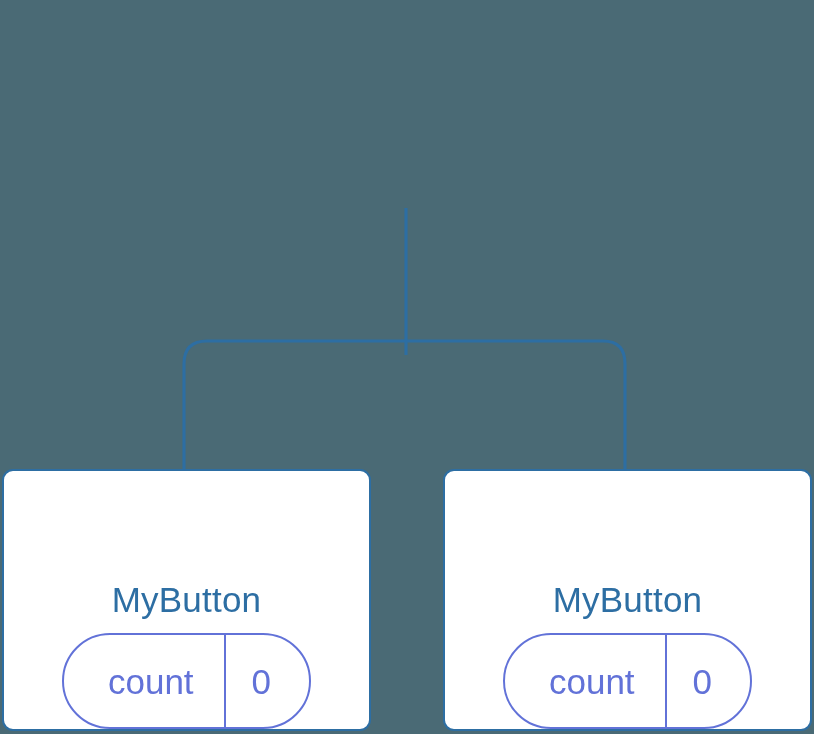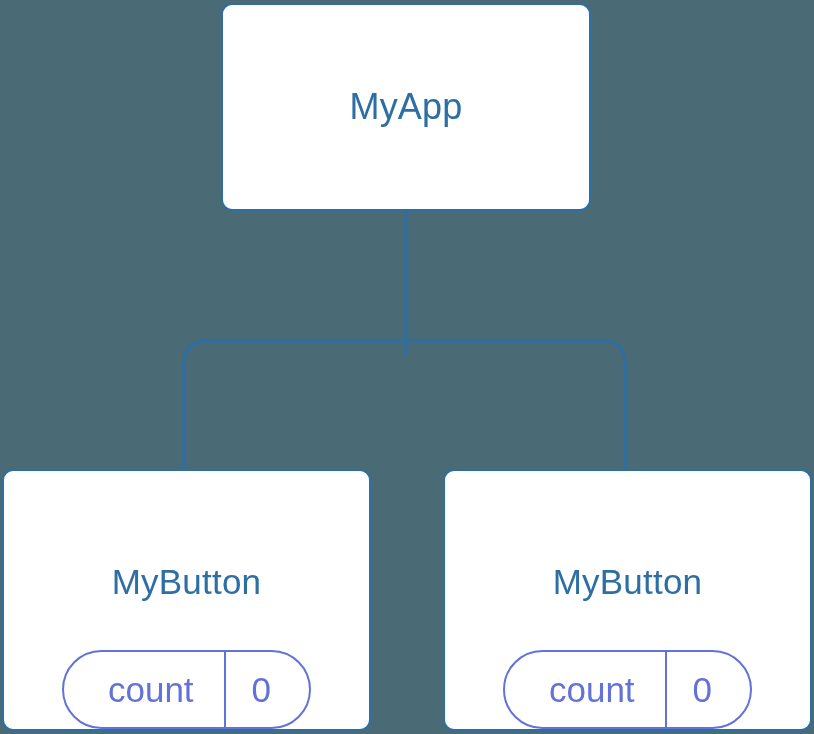--- a/index.html
+++ b/index.html
@@ -60,22 +60,22 @@
     font-size: 35px;
     line-height: 1;
     letter-spacing: 0.2px;
     white-space: nowrap;
   }
   .node-root .node-title {
     font-size: 36px;
   }
 
   .prop-pill {
-    margin-top: 51px;
-    height: 79px;
+    margin-top: 16px;
+    height: 96px;
     display: flex;
     align-items: stretch;
     border: 2.2px solid #6272d8;
     border-radius: 49px;
     box-sizing: border-box;
     background: transparent;
     overflow: hidden;
   }
   .prop-key, .prop-val {
     display: flex;
@@ -104,23 +104,20 @@
     <path d="M 406 208
              L 406 355
              M 184 469
              L 184 364
              Q 184 341 207 341
              L 603 341
              Q 625 341 625 364
              L 625 469" fill="none" stroke="#2d6ea3" stroke-width="3.1" stroke-linecap="butt" stroke-linejoin="round"></path>
   </svg>
 
-  <div class="node node-root">
-    <div class="node-title">MyApp</div>
-  </div>
 
   <div class="node node-child node-child-left">
     <div class="node-title">MyButton</div>
     <div class="prop-pill">
       <span class="prop-key">count</span>
       <span class="prop-val">0</span>
     </div>
   </div>
 
   <div class="node node-child node-child-right">

